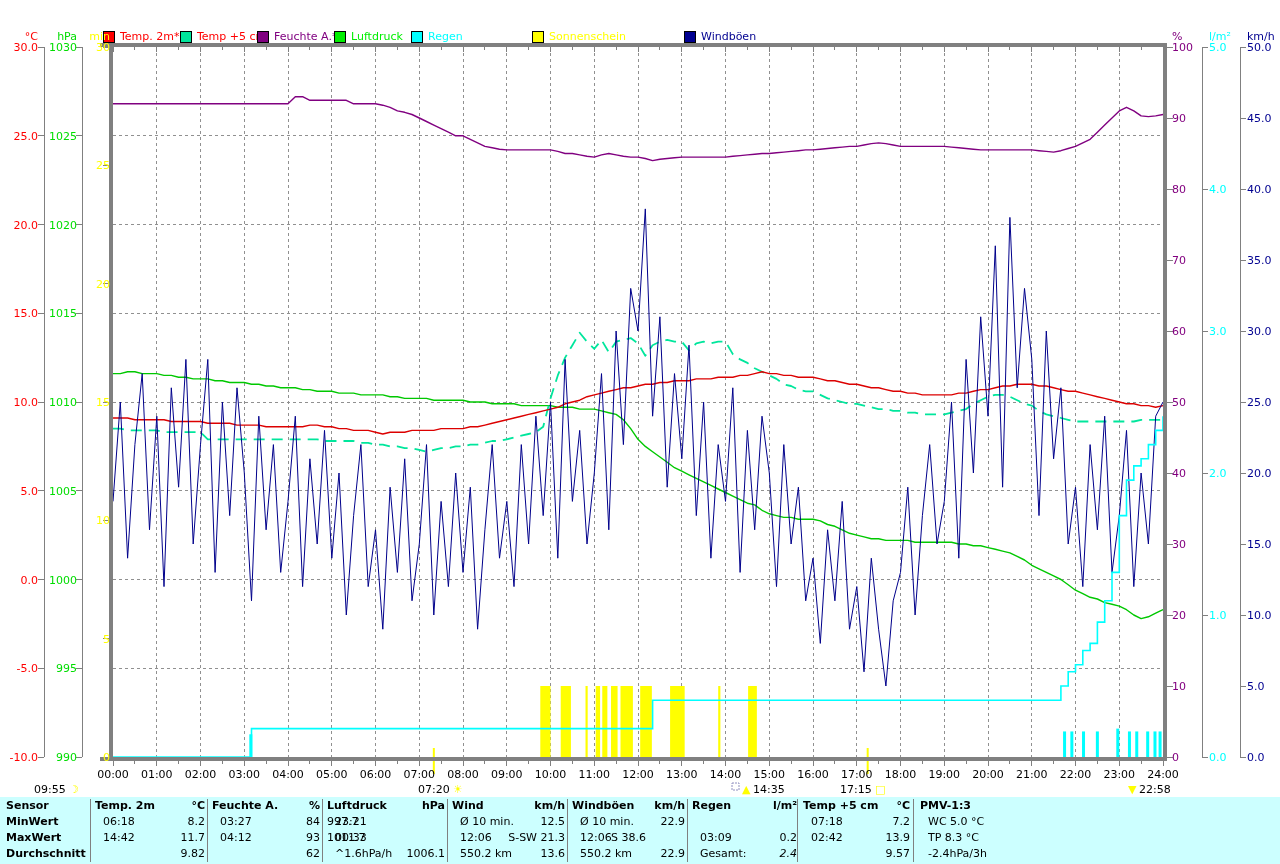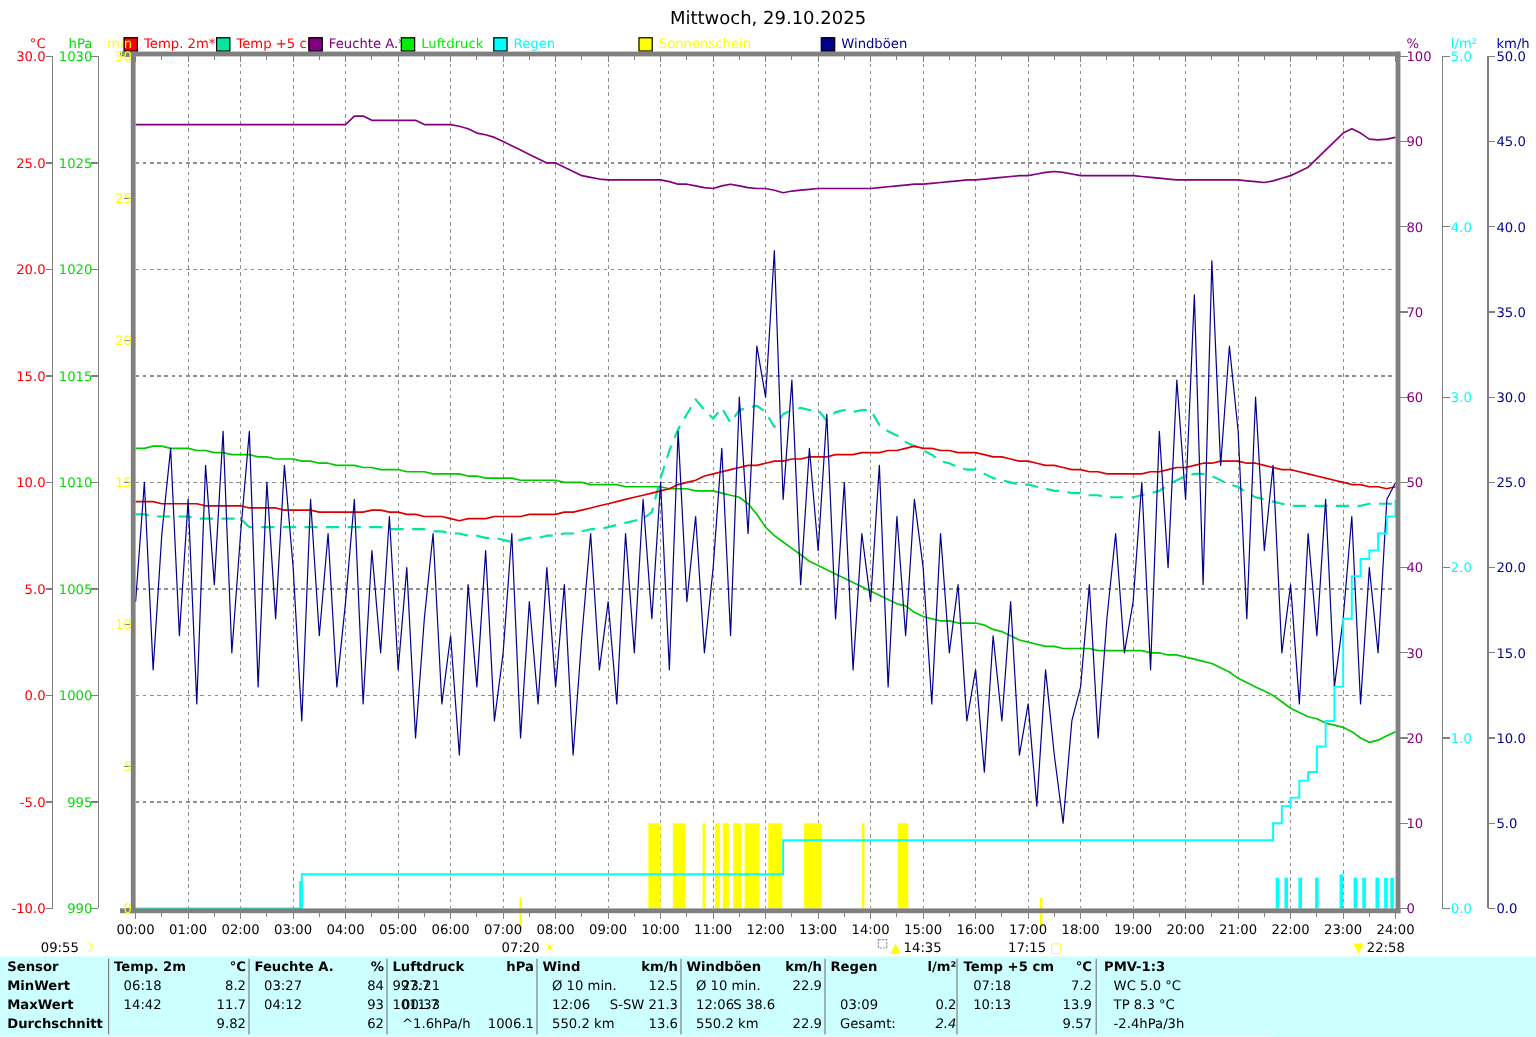--- a/index.html
+++ b/index.html
@@ -13,21 +13,20 @@
   #chart-svg{position:absolute;top:0;left:0;}
   #summary-table{position:absolute;top:797px;left:0;width:1280px;height:67px;font-size:11px;color:#000;}
   .tcell{position:absolute;white-space:nowrap;}
   .tsep{position:absolute;top:2px;width:1px;height:63px;background:#808080;}
   .bold{font-weight:bold;}
 </style>
 </head>
 <body>
 
 <div id="screen">
-  <div id="page-title">Mittwoch, 29.10.2025</div>
   <div id="legend">
       <div class="legend-item" style="left: 103px;">
         <span class="sw" style="background: rgb(255, 0, 0);"></span>
         <span style="color: rgb(255, 0, 0);">Temp. 2m*</span>
       </div>
       <div class="legend-item" style="left: 180px;">
         <span class="sw" style="background: rgb(0, 230, 156);"></span>
         <span style="color: rgb(255, 0, 0);">Temp +5 cm</span>
       </div>
       <div class="legend-item" style="left: 257px;">
@@ -421,21 +420,21 @@
       <div class="tcell bold" style="left: 692px; top: 2px;">Regen</div>
       <div class="tcell bold" style="left: 692px; width: 105px; text-align: right; top: 2px;">l/m²</div>
       <div class="tcell" style="left: 700px; top: 34px;">03:09</div>
       <div class="tcell" style="left: 692px; width: 105px; text-align: right; top: 34px;">0.2</div>
       <div class="tcell" style="left: 700px; top: 50px;">Gesamt:</div>
       <div class="tcell" style="left: 692px; width: 105px; text-align: right; top: 50px; font-style: italic;">2.4</div>
       <div class="tcell bold" style="left: 803px; top: 2px;">Temp +5 cm</div>
       <div class="tcell bold" style="left: 803px; width: 107px; text-align: right; top: 2px;">°C</div>
       <div class="tcell" style="left: 811px; top: 18px;">07:18</div>
       <div class="tcell" style="left: 803px; width: 107px; text-align: right; top: 18px;">7.2</div>
-      <div class="tcell" style="left: 811px; top: 34px;">10:13</div>
+      <div class="tcell" style="left: 811px; top: 34px;">02:42</div>
       <div class="tcell" style="left: 803px; width: 107px; text-align: right; top: 34px;">13.9</div>
       <div class="tcell" style="left: 803px; width: 107px; text-align: right; top: 50px;">9.57</div>
       <div class="tcell bold" style="left: 920px; top: 2px;">PMV-1:3</div>
       <div class="tcell" style="left: 928px; top: 18px;">WC 5.0 °C</div>
       <div class="tcell" style="left: 928px; top: 34px;">TP 8.3 °C</div>
       <div class="tcell" style="left: 928px; top: 50px;">-2.4hPa/3h</div>
     </div>
 </div>
 
 </body></html>

